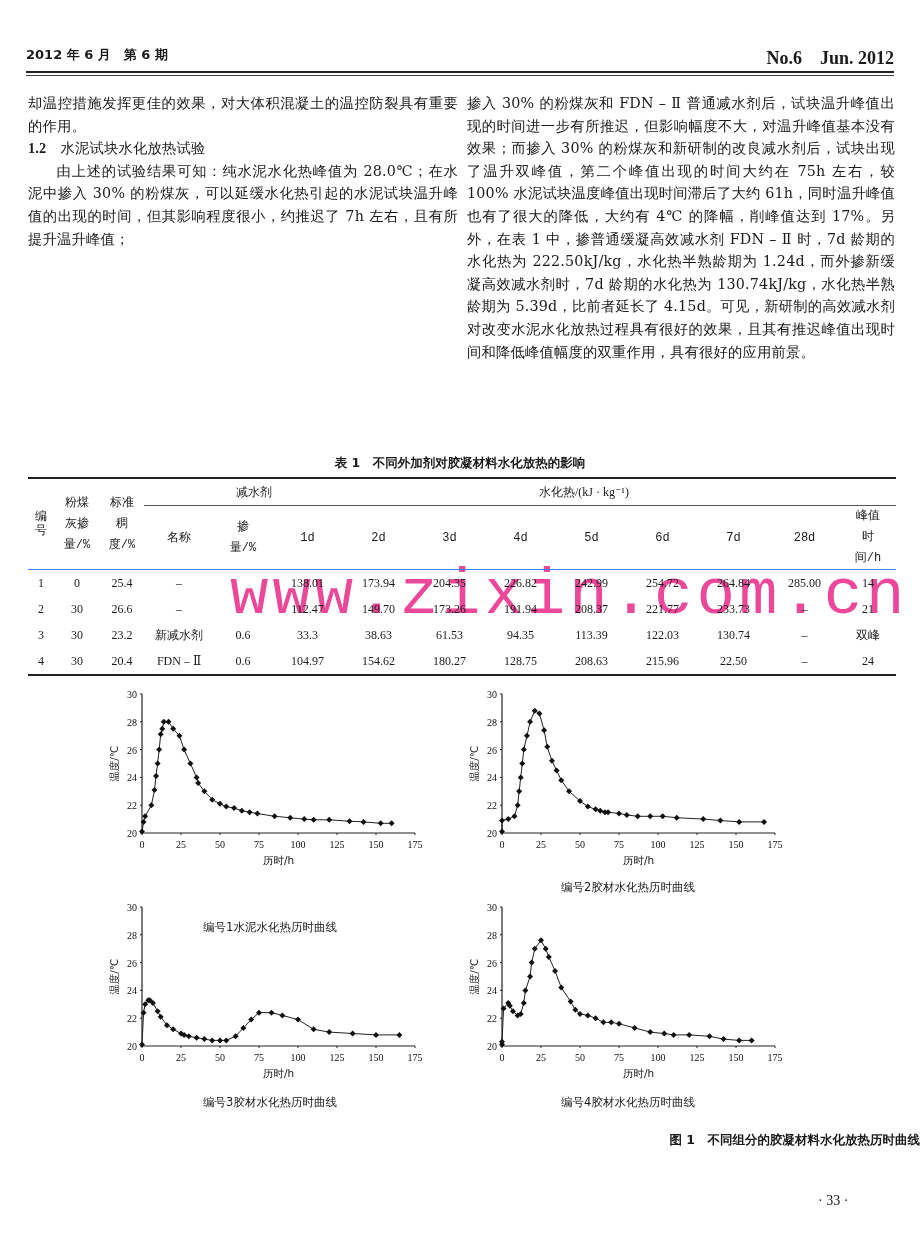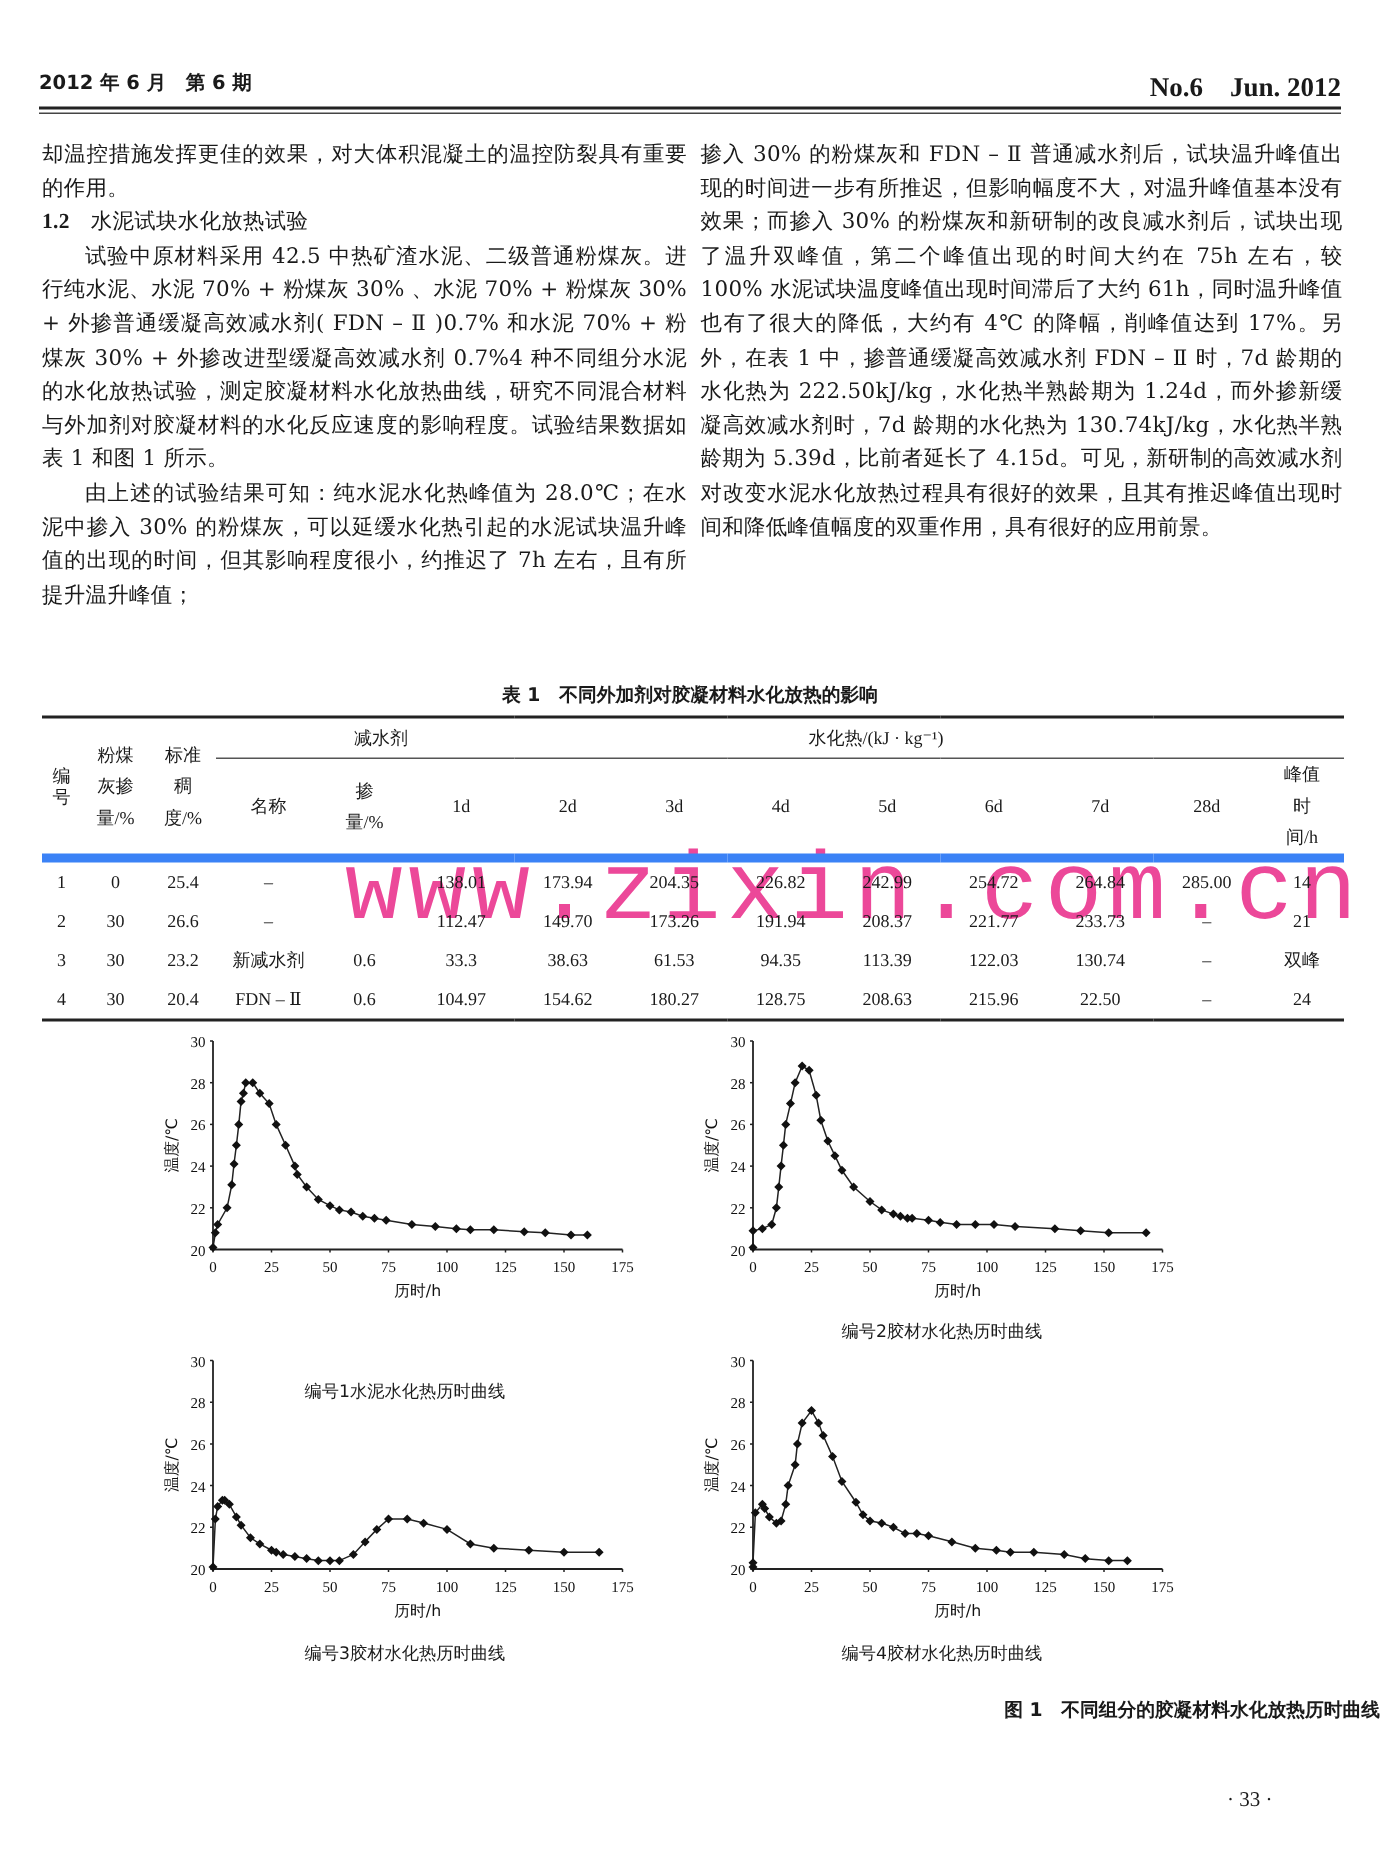--- a/index.html
+++ b/index.html
@@ -17,21 +17,21 @@
   .col .sec{font-weight:normal;}
   .col .sec b{font-family:"Liberation Serif",serif;margin-right:14px;}
   .tcap{top:455px;left:0;width:920px;text-align:center;font-family:"DejaVu Sans","Liberation Sans",sans-serif;font-weight:bold;font-size:12.5px;}
   table.t{position:absolute;top:477px;left:28px;width:868px;border-collapse:collapse;font-size:12px;font-family:"Liberation Serif","DejaVu Serif",serif;}
   table.t td,table.t th{text-align:center;font-weight:normal;padding:0;}
   table.t thead tr.h1 th{height:26px;}
   table.t thead tr.h2 th{height:56px;}
   table.t tbody td{height:26px;}
   .topline{border-top:2px solid #222;}
   .botline{border-bottom:2px solid #222;}
-  .midline{border-bottom:6px solid #3b82f6;}
+  .midline{border-bottom:1px solid #3b82f6;font-family:Liberation Mono, monospace;}
   .subline{border-bottom:1px solid #555;}
   .chart{position:absolute;}
   .chart svg{display:block;}
   .ccap{position:absolute;font-size:11.5px;font-family:"DejaVu Sans","Liberation Sans",sans-serif;text-align:center;}
   .figcap{top:1132px;left:0;width:920px;text-align:right;font-family:"DejaVu Sans","Liberation Sans",sans-serif;font-weight:bold;font-size:12.5px;}
   .pnum{top:1193px;left:818px;font-size:14px;font-family:"Liberation Serif",serif;}
   .wm{top:560px;left:230px;font-size:64px;color:#ec4899;font-family:Liberation Mono, monospace;letter-spacing:4px;pointer-events:none;}
 </style>
 </head>
 <body>
@@ -39,21 +39,20 @@
 <div class="abs hdr">
   <span class="l">2012 年 6 月　第 6 期</span>
   <span class="r">No.6　Jun. 2012</span>
 </div>
 <div class="abs rule1"></div>
 <div class="abs rule2"></div>
 
 <div class="abs col" style="left:28px;width:430px;">
   <p>却温控措施发挥更佳的效果，对大体积混凝土的温控防裂具有重要的作用。</p>
   <p class="sec"><b>1.2</b><span>水泥试块水化放热试验</span></p>
-  <p class="ind">试验中原材料采用 42.5 中热矿渣水泥、二级普通粉煤灰。进行纯水泥、水泥 70% + 粉煤灰 30% 、水泥 70% + 粉煤灰 30% + 外掺普通缓凝高效减水剂( FDN – Ⅱ )0.7% 和水泥 70% + 粉煤灰 30% + 外掺改进型缓凝高效减水剂 0.7%4 种不同组分水泥的水化放热试验，测定胶凝材料水化放热曲线，研究不同混合材料与外加剂对胶凝材料的水化反应速度的影响程度。试验结果数据如表 1 和图 1 所示。</p>
   <p class="ind">由上述的试验结果可知：纯水泥水化热峰值为 28.0℃；在水泥中掺入 30% 的粉煤灰，可以延缓水化热引起的水泥试块温升峰值的出现的时间，但其影响程度很小，约推迟了 7h 左右，且有所提升温升峰值；</p>
 </div>
 
 <div class="abs col" style="left:467px;width:428px;">
   <p>掺入 30% 的粉煤灰和 FDN – Ⅱ 普通减水剂后，试块温升峰值出现的时间进一步有所推迟，但影响幅度不大，对温升峰值基本没有效果；而掺入 30% 的粉煤灰和新研制的改良减水剂后，试块出现了温升双峰值，第二个峰值出现的时间大约在 75h 左右，较 100% 水泥试块温度峰值出现时间滞后了大约 61h，同时温升峰值也有了很大的降低，大约有 4℃ 的降幅，削峰值达到 17%。另外，在表 1 中，掺普通缓凝高效减水剂 FDN – Ⅱ 时，7d 龄期的水化热为 222.50kJ/kg，水化热半熟龄期为 1.24d，而外掺新缓凝高效减水剂时，7d 龄期的水化热为 130.74kJ/kg，水化热半熟龄期为 5.39d，比前者延长了 4.15d。可见，新研制的高效减水剂对改变水泥水化放热过程具有很好的效果，且其有推迟峰值出现时间和降低峰值幅度的双重作用，具有很好的应用前景。</p>
 </div>
 
 <div class="abs wm">www.zixin.com.cn</div>
 
 <div class="abs tcap">表 1　不同外加剂对胶凝材料水化放热的影响</div>

